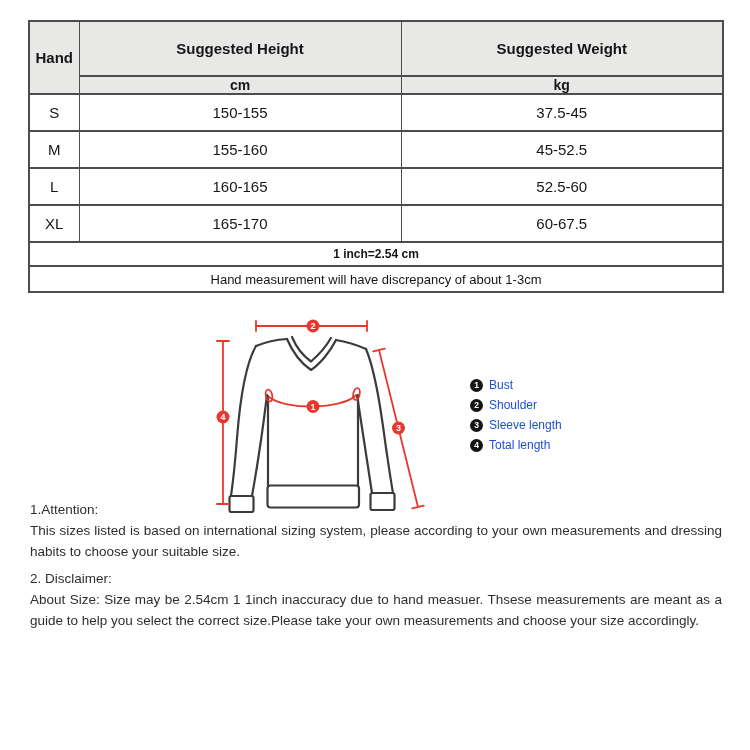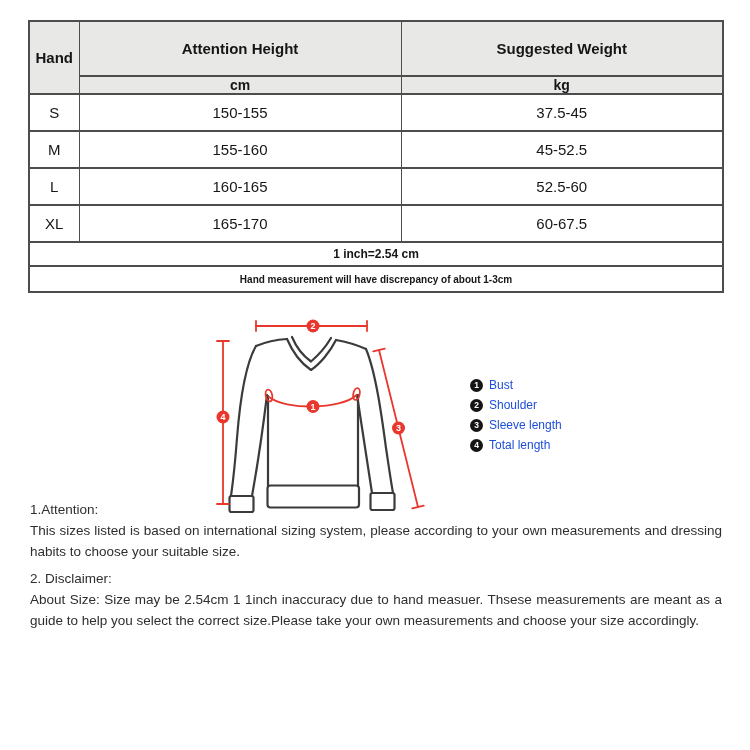--- a/index.html
+++ b/index.html
@@ -16,21 +16,21 @@
   
   table.size-chart{position:absolute;left:28px;top:20px;width:694px;border-collapse:collapse;
     border:2px solid var(--border);table-layout:fixed;}
   table.size-chart td{border:1px solid var(--border);border-top-width:2px;border-bottom-width:2px;
     text-align:center;vertical-align:middle;}
   tr.h1 td{height:55px;background:var(--hdr-bg);font-weight:bold;font-size:15px;}
   tr.h1 td.size-cell{font-size:15px;}
   tr.h2 td{height:16px;background:var(--hdr-bg);font-weight:bold;font-size:14px;border-top-width:1px;}
   tr.d td{height:37px;font-size:15px;background:#fff;}
   tr.inch td{height:24px;font-weight:bold;font-size:12px;background:#fff;}
-  tr.hand td{height:26px;font-weight:bold;font-size:10px;background:#fff;}
+  tr.hand td{height:26px;font-weight:normal;font-size:13px;background:#fff;}
 
   
   .diagram{position:absolute;left:180px;top:318px;width:290px;height:200px;}
   .legend{position:absolute;left:470px;top:375px;}
   .legend-item{display:flex;align-items:center;height:20px;}
   .legend-dot{width:13px;height:13px;border-radius:50%;background:#151515;color:#fff;
     font-size:8.5px;font-weight:bold;display:flex;align-items:center;justify-content:center;
     margin-right:6px;flex:0 0 13px;}
   .legend-label{font-size:12px;color:#1d4ed8;}
 
@@ -48,21 +48,21 @@
 
   <table class="size-chart">
     <colgroup>
         <col style="width:50px">
         <col style="width:322px">
         <col style="width:322px">
       </colgroup>
     <tbody>
       <tr class="h1">
         <td class="size-cell" rowspan="2">Hand</td>
-        <td>Attention Height</td>
+        <td>Suggested Height</td>
         <td>Suggested Weight</td>
       </tr>
       <tr class="h2">
         <td>cm</td>
         <td>kg</td>
       </tr>
       <tr class="d">
         <td>S</td>
         <td>150-155</td>
         <td>37.5-45</td>

